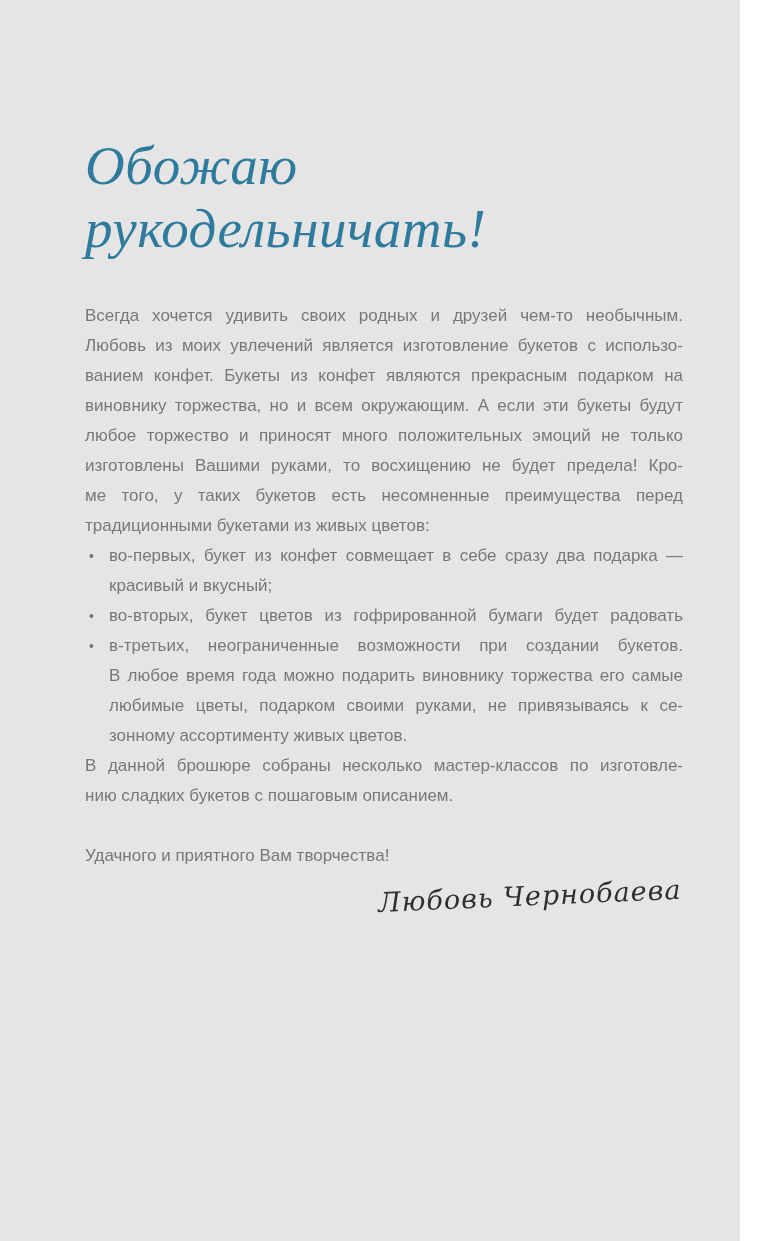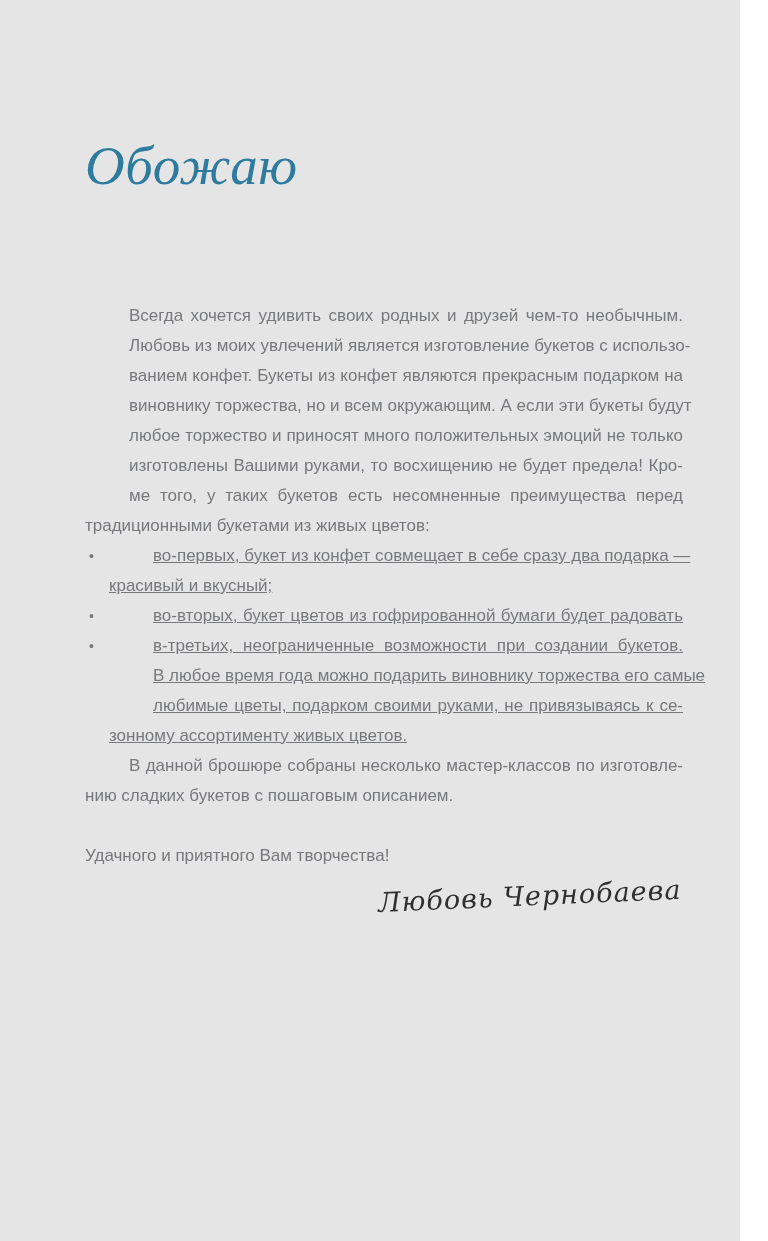--- a/index.html
+++ b/index.html
@@ -36,37 +36,35 @@
     line-height: 30px;
     color: #77787b;
     font-weight: normal;
   }
   .tline {
     white-space: nowrap;
   }
   .tline.just {
     text-align: justify;
     text-align-last: justify;
-    margin-left: 44px;
   }
   .bullet {
     display: flex;
   }
   .bullet .marker {
     flex: 0 0 24px;
     width: 24px;
     padding-left: 4px;
     font-size: 14px;
     line-height: 30px;
     box-sizing: border-box;
   }
   .bullet .bullet-lines {
     flex: 1;
     min-width: 0;
-    text-decoration: underline;
   }
   .closing {
     margin-top: 30px;
   }
   .signature {
     position: absolute;
     left: 378px;
     top: 882px;
     width: 230px;
     font-family: "DejaVu Serif", serif;
@@ -78,20 +76,21 @@
     white-space: nowrap;
   }
 </style>
 </head>
 <body>
 
 <div class="page">
 
   <h1 class="title" style="margin:0; font-weight:normal;">
       <div class="tline">Обожаю</div>
+      <div class="tline">рукодельничать!</div>
     </h1>
 
   <div class="content">
 
     <div class="paragraph">
         <div class="tline just">Всегда хочется удивить своих родных и друзей чем-то необычным.</div>
         <div class="tline just">Любовь из моих увлечений является изготовление букетов с использо-</div>
         <div class="tline just">ванием конфет. Букеты из конфет являются прекрасным подарком на</div>
         <div class="tline just">виновнику торжества, но и всем окружающим. А если эти букеты будут</div>
         <div class="tline just">любое торжество и приносят много положительных эмоций не только</div>

